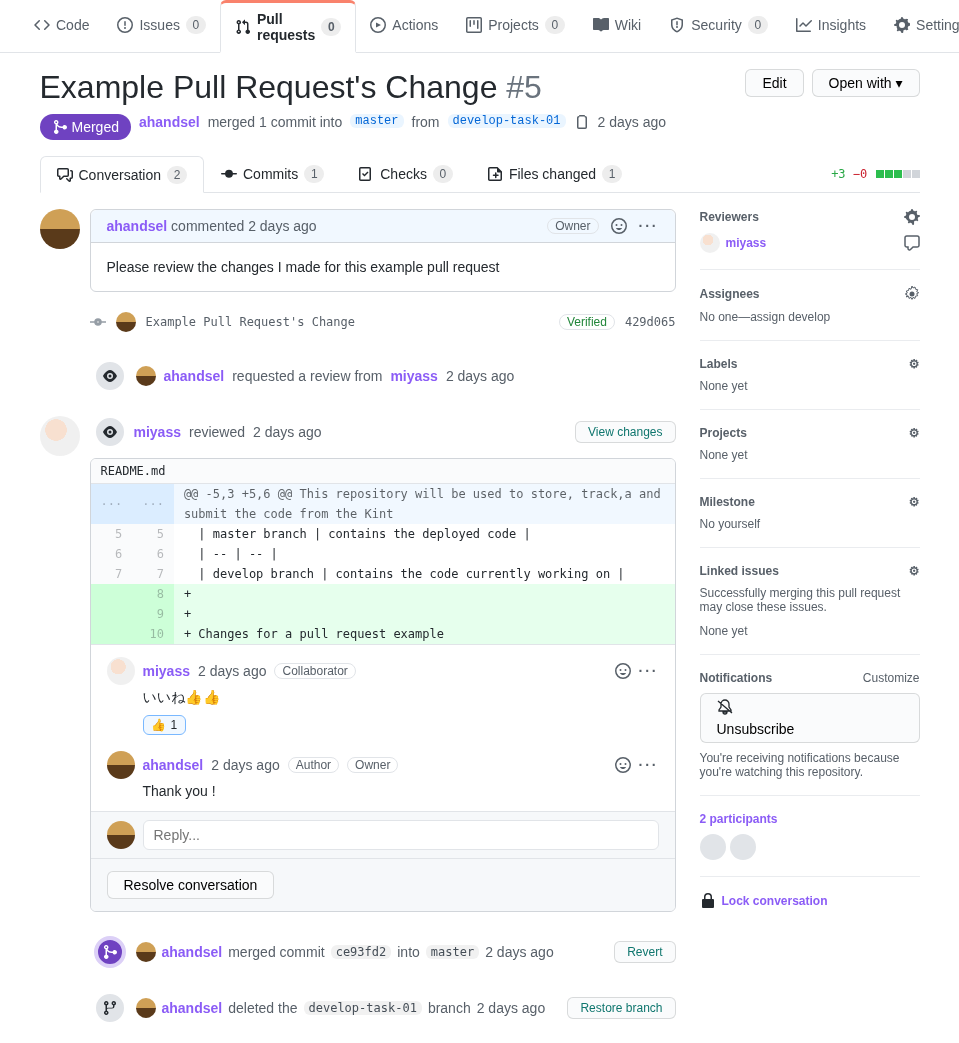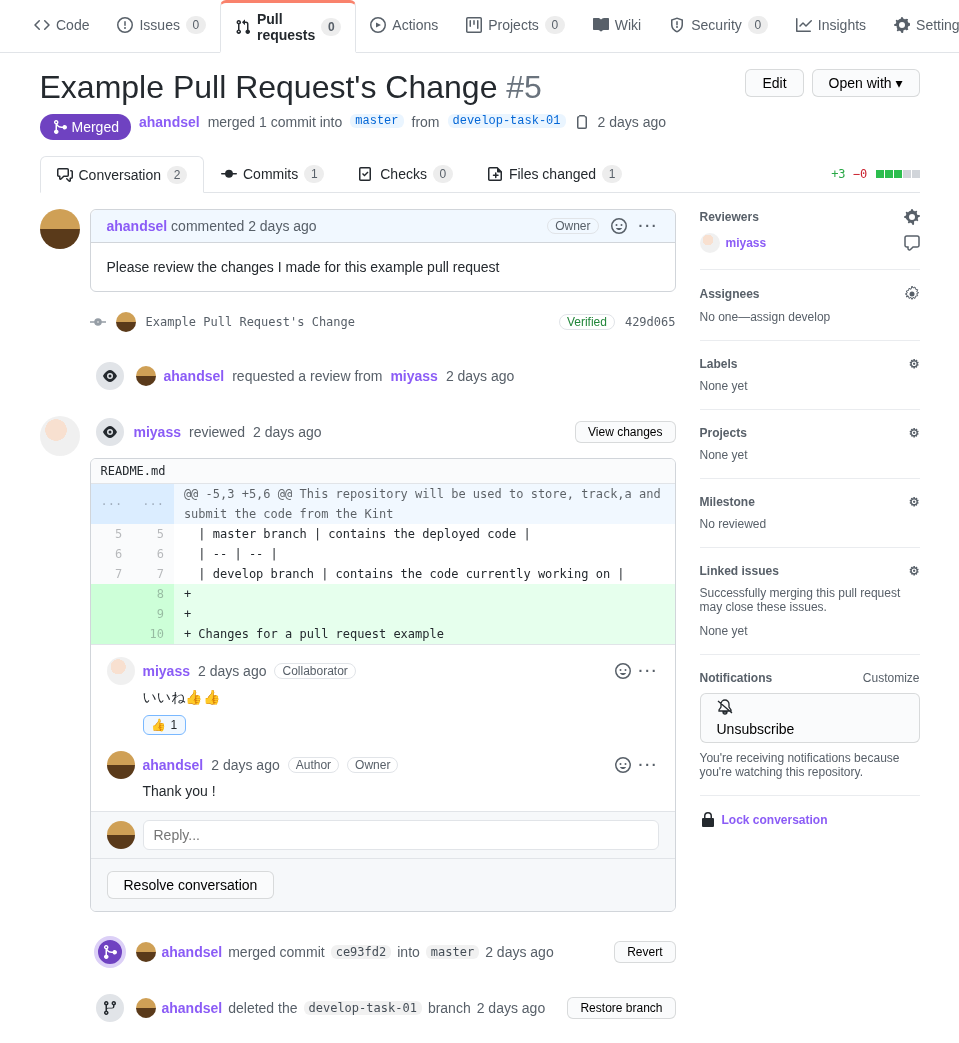--- a/index.html
+++ b/index.html
@@ -7,21 +7,21 @@
 .container { max-width: 920px; margin: 0 auto; padding: 0 20px; }
 .tabnav { display: flex; border-bottom: 1px solid #e1e4e8; padding: 0 20px; }
 .tabnav-item { display: flex; align-items: center; gap: 6px; padding: 8px 14px; color: #586069; cursor: pointer; border-bottom: 2px solid transparent; }
 .tabnav-item.active { border-top: 3px solid #f9826c; border-left:1px solid #e1e4e8; border-right:1px solid #e1e4e8; border-bottom: 2px solid #fff; margin-bottom:-1px; border-radius: 6px 6px 0 0; font-weight:600; color:#24292e; }
 .counter { background: #ededed; border-radius: 10px; padding: 0 6px; font-size: 12px; color: #586069; line-height:18px; min-width:20px; text-align:center; }
 .header-row { display:flex; justify-content:space-between; align-items:flex-start; margin-top: 16px; }
 h1 { font-size: 32px; font-weight: 400; }
 h1 .number { color: #6a737d; }
 .btn { background: #fafbfc; border: 1px solid rgba(27,31,35,.15); border-radius: 6px; padding: 5px 16px; font-size: 14px; cursor:pointer; font-weight:500; }
 .btn-sm { padding: 3px 12px; font-size: 12px; }
-.btn-blue-outline { color:#000000;text-align:right; }
+.btn-blue-outline { color:#0f766e;text-align:right; }
 .state-badge { display:inline-flex; align-items:center; gap:4px; background:#6f42c1; color:#fff; border-radius:20px; padding:5px 12px; font-weight:500; }
 .meta-line { display:flex; align-items:flex-start; gap:8px; margin-top:8px; color:#586069; flex-wrap:wrap; }
 .branch-label { background:#eaf5ff; color:#0366d6; border-radius:6px; padding:0 5px; font-family: SFMono-Regular, Consolas, "Liberation Mono", Menlo, monospace; font-size:12px; }
 .pr-tabs { display:flex; border-bottom:1px solid #e1e4e8; margin-top:16px; justify-content:space-between; align-items:center; }
 .pr-tabs-left { display:flex; }
 .pr-tab { display:flex; align-items:center; gap:6px; padding:8px 16px; color:#24292e; cursor:pointer; border:1px solid transparent; }
 .pr-tab.active { border:1px solid #e1e4e8; border-bottom:1px solid #fff; border-radius:6px 6px 0 0; margin-bottom:-1px; }
 .diffstat { font-family: SFMono-Regular, monospace; font-size:12px; }
 .diffstat .add { color:#28a745; }
 .diffstat .del { color:#cb2431; }
@@ -481,21 +481,21 @@
             <span>Projects</span>
             <span class="icon" style="cursor:pointer;color:#586069;">⚙</span>
           </div>
         <div class="sidebar-text">None yet</div>
       </div>
       <div class="sidebar-section">
         <div class="sidebar-header">
             <span>Milestone</span>
             <span class="icon" style="cursor:pointer;color:#586069;">⚙</span>
           </div>
-        <div class="sidebar-text">No reviewed</div>
+        <div class="sidebar-text">No yourself</div>
       </div>
       <div class="sidebar-section">
         <div class="sidebar-header">
             <span>Linked issues</span>
             <span class="icon" style="cursor:pointer;color:#586069;">⚙</span>
           </div>
         <div class="sidebar-text" style="margin-bottom:10px;">Successfully merging this pull request may close these issues.</div>
         <div class="sidebar-text">None yet</div>
       </div>
       <div class="sidebar-section">
@@ -504,20 +504,27 @@
           <span style="cursor:pointer;font-weight:400;">Customize</span>
         </div>
         <button class="btn" style="width:100%;display:flex;align-items:flex-start;justify-content:center;gap:6px;flex-direction:column;">
           <svg width="16" height="16" viewBox="0 0 16 16">
               <path d="M8 1a4 4 0 00-4 4v3L2 11v1h12v-1l-2-3V5a4 4 0 00-4-4zm0 14a2 2 0 002-2H6a2 2 0 002 2zM1 2l14 12" stroke="#24292e" fill="none" stroke-width="1.3"></path>
             </svg>
           <span>Unsubscribe</span>
         </button>
         <div class="sidebar-text" style="margin-top:8px;">You're receiving notifications because you're watching this repository.</div>
       </div>
+      <div class="sidebar-section">
+        <div class="sidebar-text strong">2 participants</div>
+        <div class="participants">
+          <div class="p-avatar avatar-beanie"></div>
+          <div class="p-avatar avatar-light"></div>
+        </div>
+      </div>
       <div class="sidebar-section" style="border:none;">
         <div style="display:flex;align-items:center;gap:6px;cursor:pointer;">
           <svg width="16" height="16" viewBox="0 0 16 16">
               <path d="M4 6V4a4 4 0 118 0v2h1a1 1 0 011 1v7a1 1 0 01-1 1H3a1 1 0 01-1-1V7a1 1 0 011-1h1zm1.5 0h5V4a2.5 2.5 0 00-5 0v2z"></path>
             </svg>
           <span class="strong" style="font-size:12px;">Lock conversation</span>
         </div>
       </div>
     </div>
   </div>

